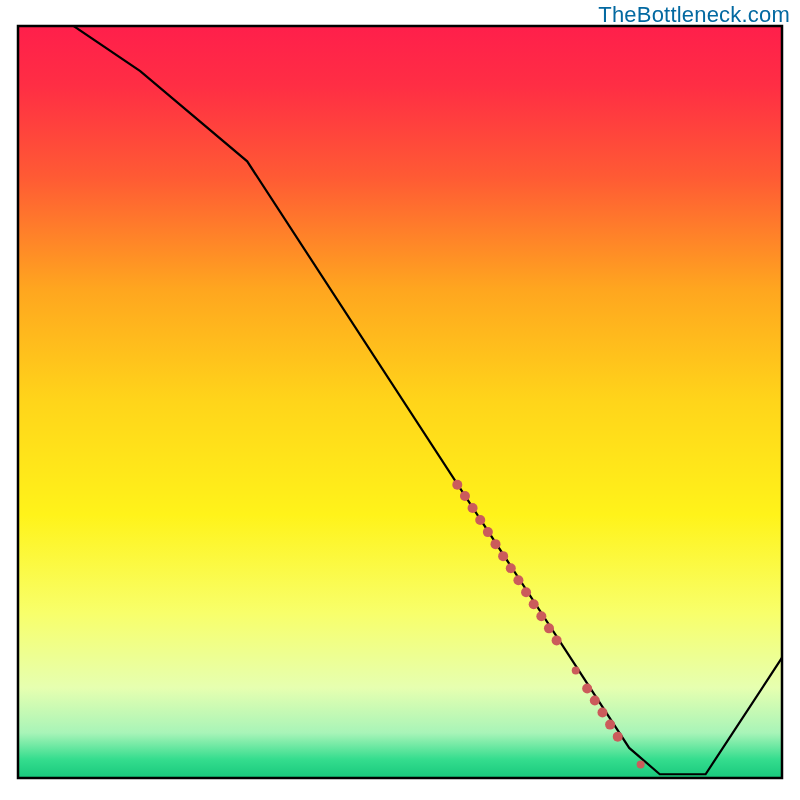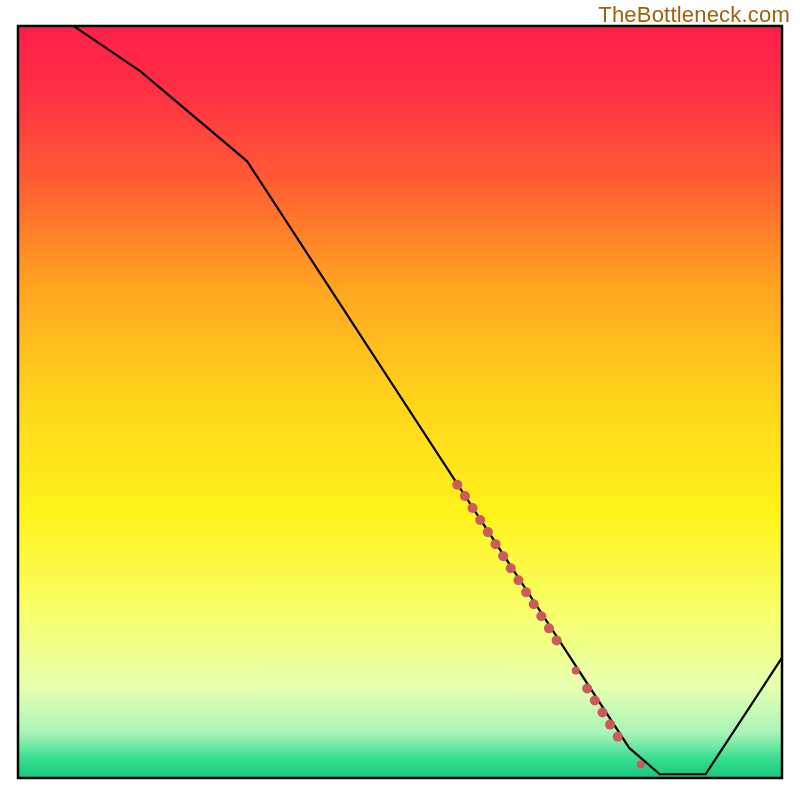--- a/index.html
+++ b/index.html
@@ -17,21 +17,21 @@
   }
   svg {
     display: block;
   }
   .watermark {
     position: absolute;
     top: 2px;
     right: 10px;
     font-family: Arial, Helvetica, sans-serif;
     font-size: 22px;
-    color: #a16207;
+    color: #0369a1;
     letter-spacing: 0.2px;
   }
 </style>
 </head>
 <body>
 
 <div class="chart-container">
   <svg id="chart-svg" width="800" height="800" viewBox="0 0 800 800">
     <defs>
       <linearGradient id="bg-grad" x1="0" y1="0" x2="0" y2="1">

